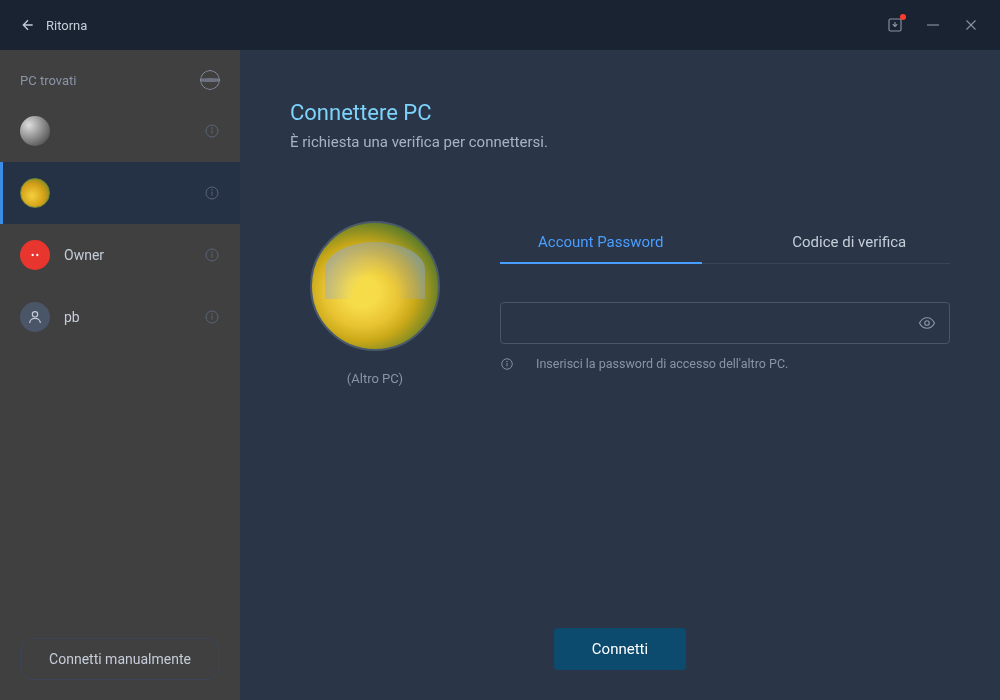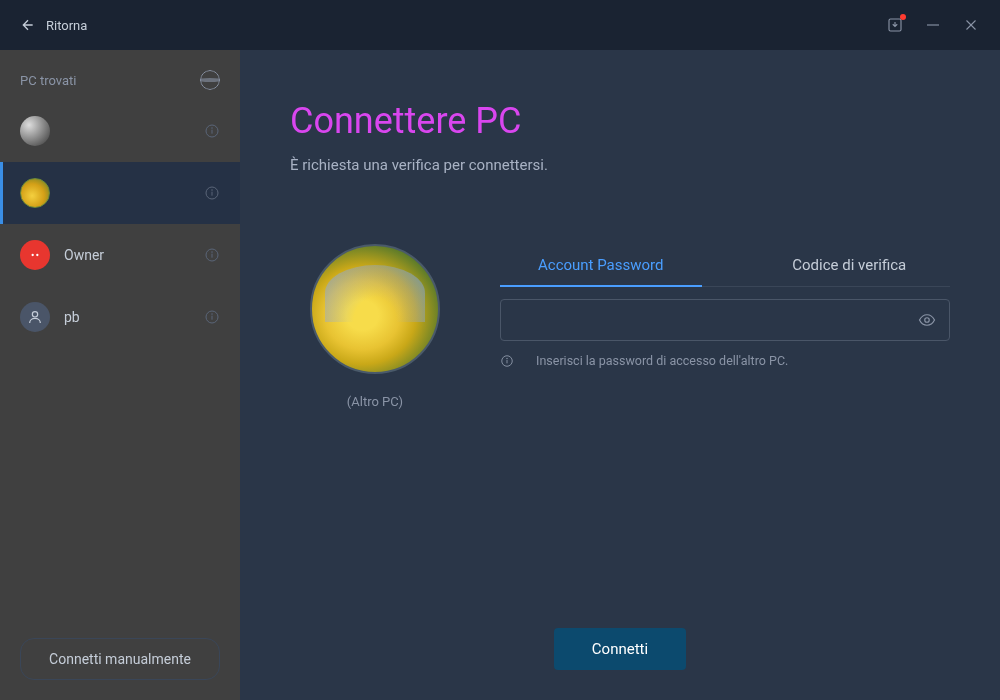--- a/index.html
+++ b/index.html
@@ -29,31 +29,31 @@
 .pc-avatar.pattern { background: radial-gradient(circle at 30% 30%, #ddd, #888, #333); }
 .pc-avatar.flowers { background: radial-gradient(circle at 40% 60%, #f4d03f, #d4a017, #5a7a2a); border: 1px solid #6a8a3a; }
 .pc-avatar.red { background: #e8362f; display: flex; align-items: center; justify-content: center; color: white; font-size: 12px; }
 .pc-avatar.grey { background: #4a5568; display: flex; align-items: center; justify-content: center; color: #c5cdd8; }
 .pc-label { color: #c5cdd8; font-size: 14px; }
 .info-icon { width: 16px; height: 16px; color: #5a6578; }
 
 .manual-connect { margin: 20px; padding: 12px 20px; border: 1px solid #3a4658; border-radius: 14px; color: #c5cdd8; text-align: center; cursor: pointer; font-size: 14px; }
 
 .content { flex: 1; background: #2a3648; padding: 50px 50px 30px 50px; display: flex; flex-direction: column; }
-.content-title { color: #d946ef; font-size: 36px; font-weight: 400; margin-bottom: 14px; }
+.content-title { color: #7dd3fc; font-size: 22px; font-weight: 400; margin-bottom: 8px; }
 .content-subtitle { color: #a8b2c4; font-size: 15px; margin-bottom: 70px; }
 
 .connect-body { display: flex; gap: 60px; align-items: flex-start; flex: 1; }
 .avatar-section { display: flex; flex-direction: column; align-items: center; gap: 20px; padding-left: 20px; }
 .big-avatar { width: 130px; height: 130px; border-radius: 50%; background: radial-gradient(ellipse at 40% 55%, #f7dc4a 15%, #e8c332 35%, #c9a818 50%, #5a7a2a 75%, #3a5a1a); border: 2px solid #4a5a6a; position: relative; overflow: hidden; }
 .big-avatar::before { content: ''; position: absolute; top: 15%; left: 10%; right: 10%; bottom: 40%; background: radial-gradient(ellipse at 50% 100%, transparent 30%, #88a8e8 80%); opacity: 0.5; border-radius: 50% 50% 0 0; }
 .avatar-caption { color: #8a94a6; font-size: 13px; }
 
 .right-section { flex: 1; }
-.tabs { display: flex; border-bottom: 1px solid #3a4658; margin-bottom: 12px; gap: 47px; }
+.tabs { display: flex; border-bottom: 1px solid #3a4658; margin-bottom: 38px; gap: 47px; }
 .tab { flex: 1; text-align: center; padding: 12px 0; cursor: pointer; font-size: 15px; color: #c5cdd8; position: relative; }
 .tab.active { color: #4a9eff; }
 .tab.active::after { content: ''; position: absolute; bottom: -1px; left: 0; right: 0; height: 2px; background: #4a9eff; }
 
 .input-wrap { position: relative; margin-bottom: 12px; }
 .pw-input { width: 100%; padding: 12px 44px 12px 14px; background: #2a3648; border: 1px solid #4a5668; border-radius: 4px; color: #e8ecf2; font-size: 14px; outline: none; }
 .eye-icon { position: absolute; right: 14px; top: 50%; transform: translateY(-50%); width: 18px; height: 18px; color: #8a94a6; cursor: pointer; }
 
 .hint { display: flex; align-items: center; gap: 22px; color: #8a94a6; font-size: 12.5px; }
 .hint-icon { width: 14px; height: 14px; flex-shrink: 0; }

